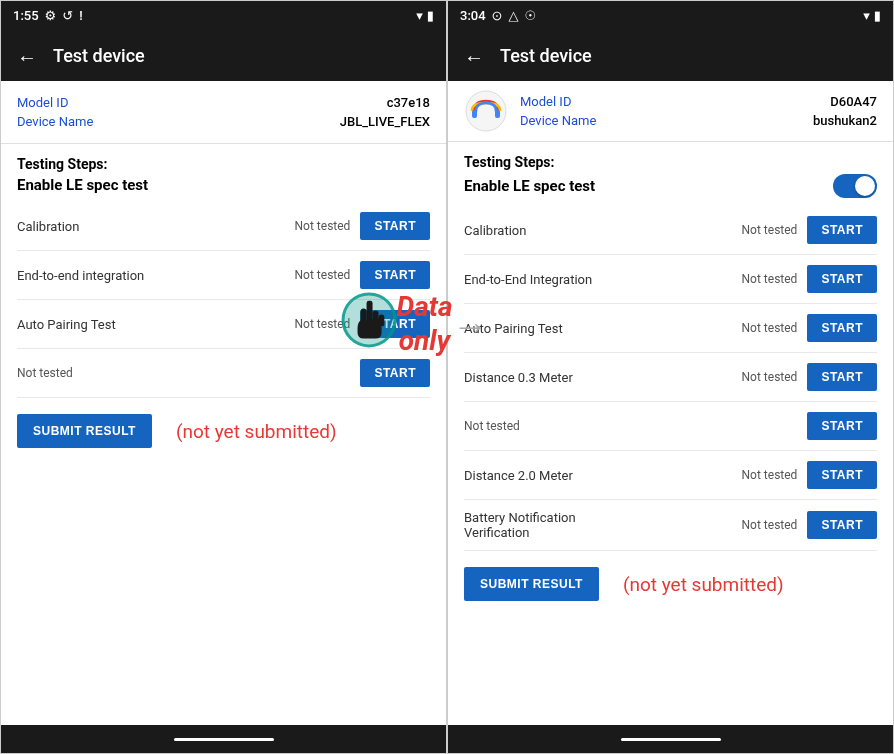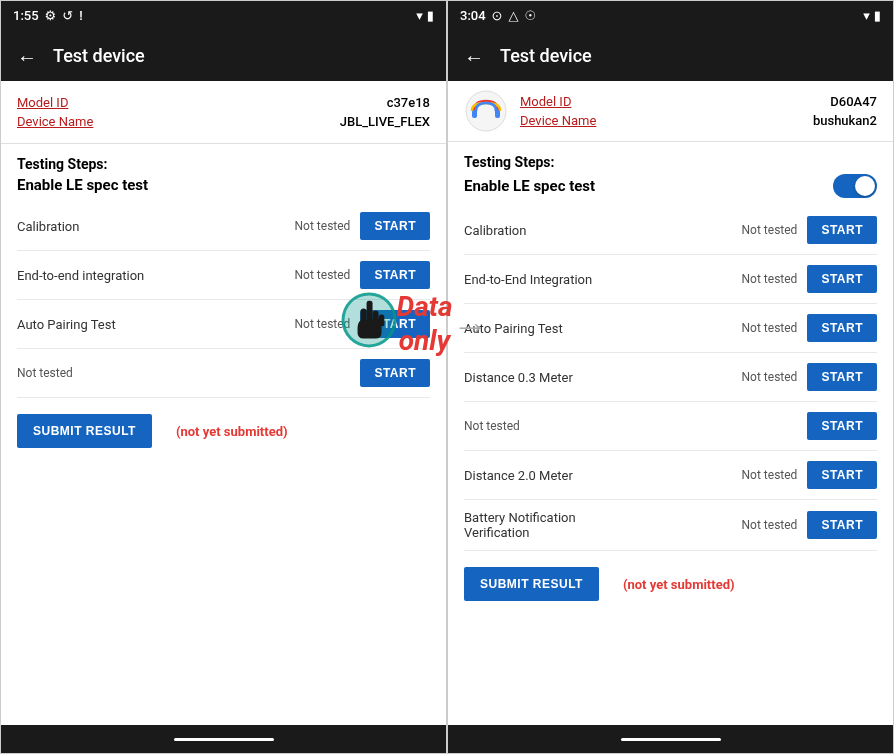--- a/index.html
+++ b/index.html
@@ -76,21 +76,21 @@
     }
 
     .device-info-row {
       display: flex;
       justify-content: space-between;
       align-items: center;
       padding: 2px 0;
       font-size: 13px;
     }
 
-    .device-info-label { color: #b91c1c; text-decoration: underline; }
+    .device-info-label { color: #1d4ed8; }
     .device-info-value { color: #000; font-weight: 500; }
 
     .device-info-with-icon {
       display: flex;
       align-items: center;
       gap: 12px;
       padding: 8px 16px;
       border-bottom: 1px solid #e0e0e0;
     }
 
@@ -198,22 +198,21 @@
       padding: 10px 16px;
       font-size: 12px;
       font-weight: 700;
       letter-spacing: 0.5px;
       cursor: pointer;
       border-radius: 2px;
     }
 
     .submit-status {
       color: #e53935;
-      font-size: 13px;
-      font-weight: bold;
+      font-size: 19px;
     }
 
     
     .bottom-bar {
       background: #1a1a1a;
       height: 28px;
       display: flex;
       align-items: center;
       justify-content: center;
     }

